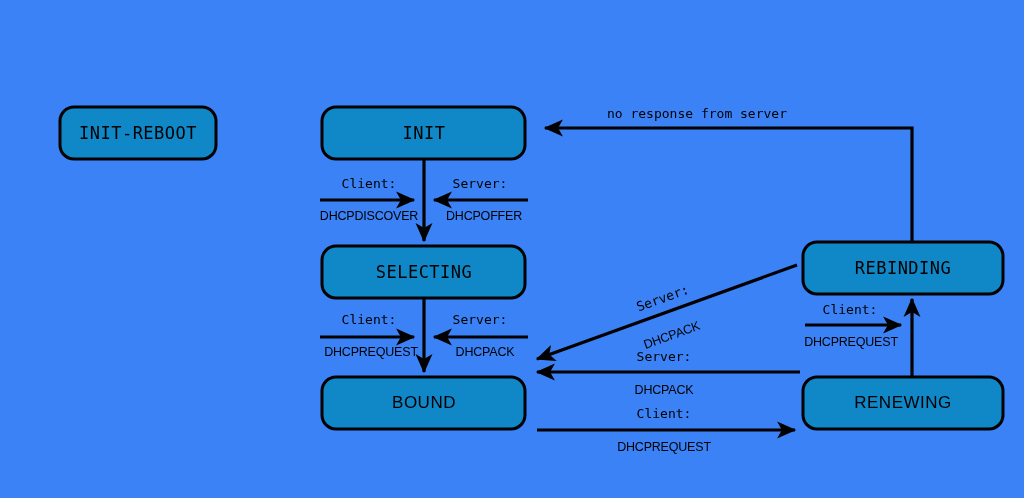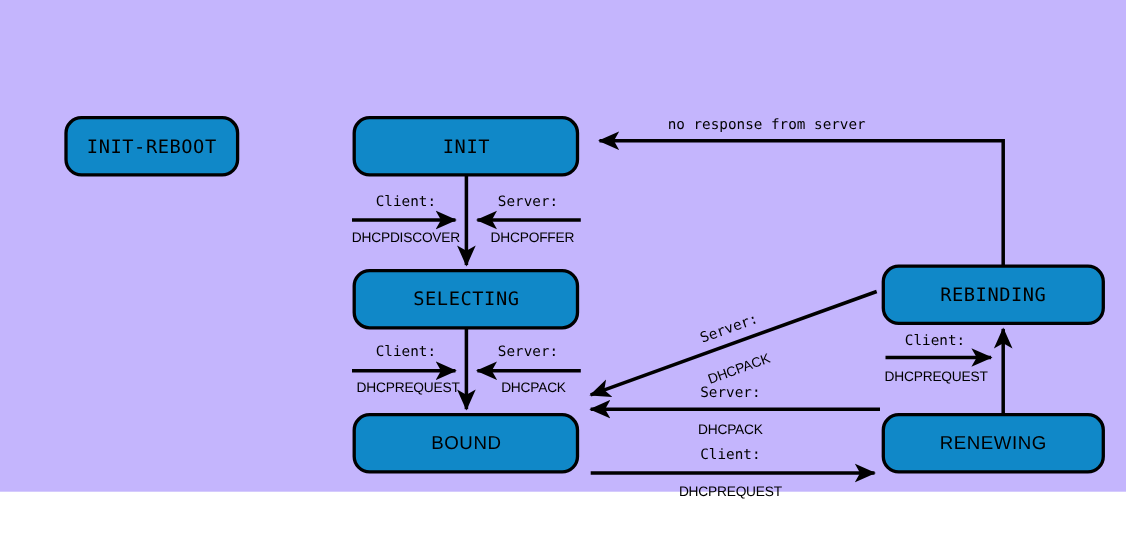--- a/index.html
+++ b/index.html
@@ -9,22 +9,22 @@
   }
   body {
     width: 1024px;
     height: 500px;
     overflow: hidden;
     font-family: "DejaVu Sans Mono", monospace;
   }
   #diagram-root {
     position: relative;
     width: 1024px;
-    height: 447px;
-    background: #c4b5fd;
+    height: 498px;
+    background: #3b82f6;
   }
   svg.canvas {
     position: absolute;
     top: 0;
     left: 0;
     width: 1024px;
     height: 500px;
   }
   .state-box-rect {
     stroke: #000000;

